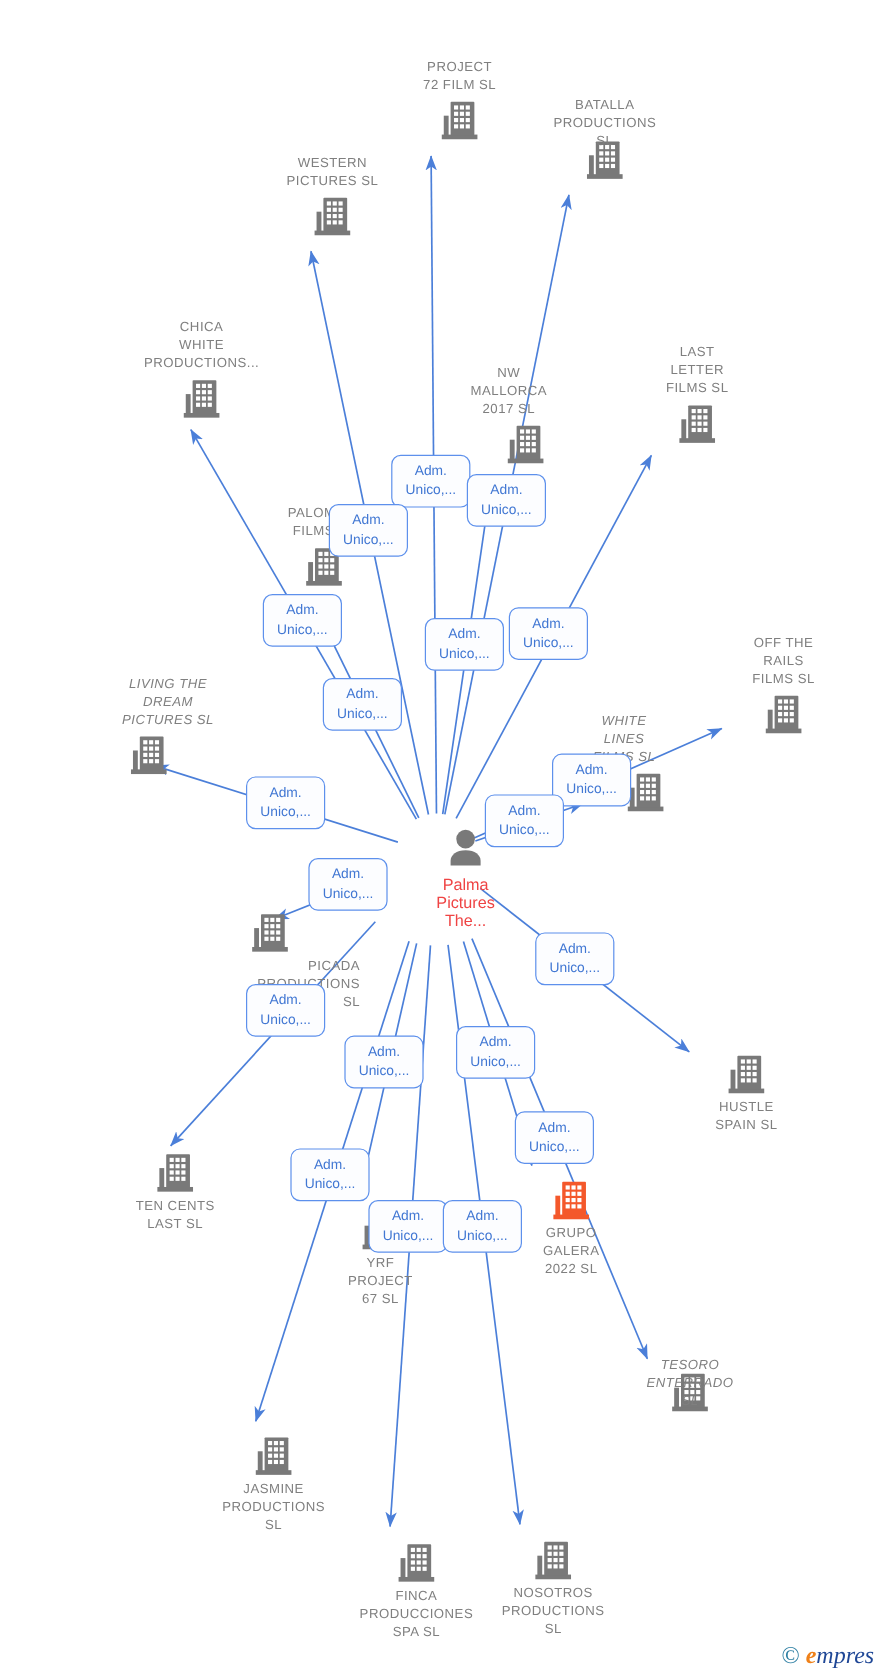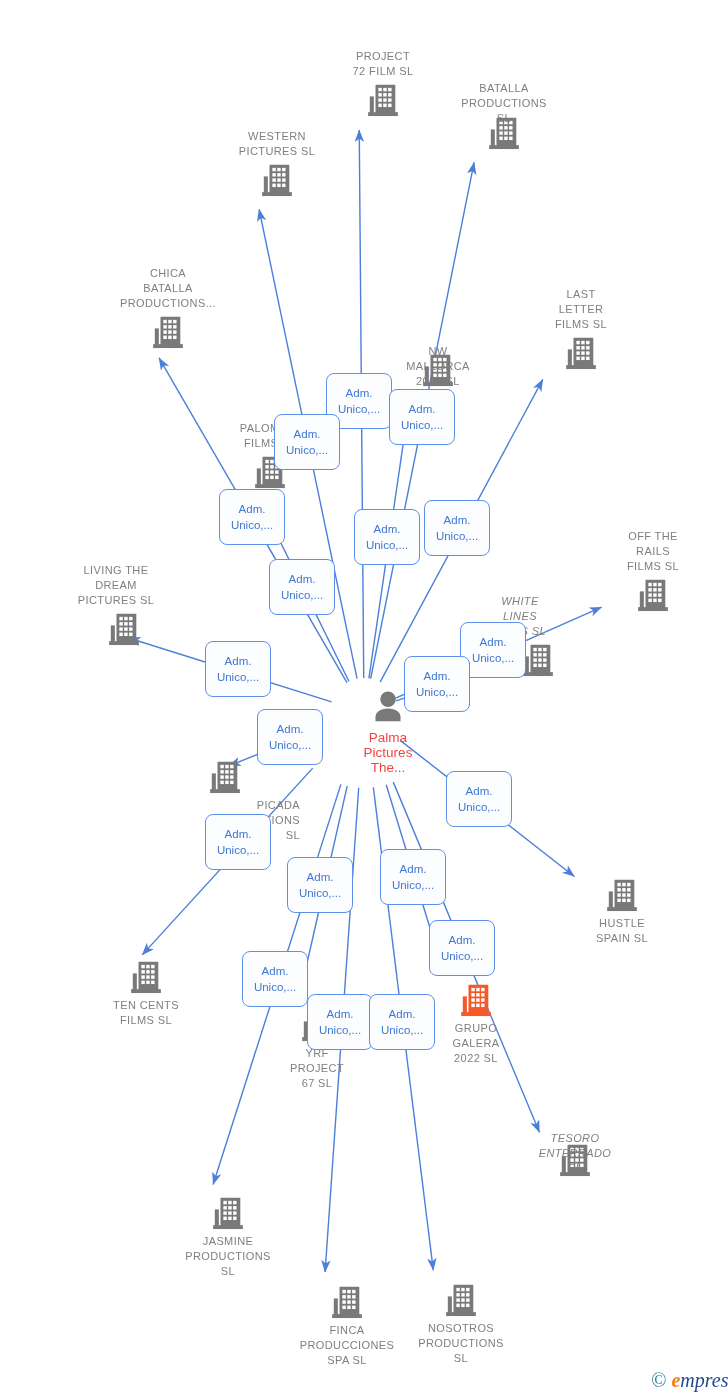--- a/index.html
+++ b/index.html
@@ -15,21 +15,21 @@
     position:absolute;transform:translateX(-50%);width:150px;
     text-align:center;font-size:11px;line-height:15px;letter-spacing:.4px;
     color:#7f7f7f;white-space:pre-line;z-index:2;
   }
   .node-label.above{transform:translate(-50%,-100%);}
   .person-label{
     position:absolute;transform:translateX(-50%);width:120px;text-align:center;
     font-size:13.5px;line-height:15px;color:#ef4444;white-space:pre-line;z-index:2;
   }
   .edge-box{
-    position:absolute;width:66px;height:56px;box-sizing:border-box;
+    position:absolute;width:66px;height:44px;box-sizing:border-box;
     transform:translate(-50%,-50%);background:#fcfdff;
     border:1.5px solid #5d90ec;border-radius:8px;z-index:3;
     display:flex;flex-direction:column;align-items:center;justify-content:center;
     font-size:11.5px;line-height:16px;color:#4177d3;text-align:center;
     white-space:pre-line;
   }
   #watermark{
     position:absolute;right:8px;bottom:8px;z-index:4;
     font-family:Liberation Serif, serif;font-size:20px;
   }
@@ -144,42 +144,42 @@
             <rect x="12.15" y="7.4" width="2.3" height="2.3" fill="#fff"></rect>
             <rect x="15.4" y="7.4" width="2.3" height="2.3" fill="#fff"></rect>
             <rect x="8.9" y="10.9" width="2.3" height="2.3" fill="#fff"></rect>
             <rect x="12.15" y="10.9" width="2.3" height="2.3" fill="#fff"></rect>
             <rect x="15.4" y="10.9" width="2.3" height="2.3" fill="#fff"></rect>
             <rect x="8.9" y="14.4" width="2.3" height="2.3" fill="#fff"></rect>
             <rect x="12.15" y="14.4" width="2.3" height="2.3" fill="#fff"></rect>
             <rect x="15.4" y="14.4" width="2.3" height="2.3" fill="#fff"></rect>
 </svg></span>
         <div class="node-label above" style="left: 144px; top: 311px;">CHICA
-BATALLA
+WHITE
 PRODUCTIONS...</div>
       </div>
       <div class="node">
         <span class="node-icon" style="left: 396px; top: 352px;"><svg viewBox="0 0 24 24" width="36" height="36">
   <rect x="2.1" y="20.1" width="19.8" height="2.6" fill="#797979"></rect>
   <rect x="3.2" y="9.6" width="2.7" height="11" fill="#797979"></rect>
   <rect x="7" y="1.9" width="13.2" height="18.7" rx="0.5" fill="#797979"></rect>
   <rect x="8.9" y="3.9" width="2.3" height="2.3" fill="#fff"></rect>
             <rect x="12.15" y="3.9" width="2.3" height="2.3" fill="#fff"></rect>
             <rect x="15.4" y="3.9" width="2.3" height="2.3" fill="#fff"></rect>
             <rect x="8.9" y="7.4" width="2.3" height="2.3" fill="#fff"></rect>
             <rect x="12.15" y="7.4" width="2.3" height="2.3" fill="#fff"></rect>
             <rect x="15.4" y="7.4" width="2.3" height="2.3" fill="#fff"></rect>
             <rect x="8.9" y="10.9" width="2.3" height="2.3" fill="#fff"></rect>
             <rect x="12.15" y="10.9" width="2.3" height="2.3" fill="#fff"></rect>
             <rect x="15.4" y="10.9" width="2.3" height="2.3" fill="#fff"></rect>
             <rect x="8.9" y="14.4" width="2.3" height="2.3" fill="#fff"></rect>
             <rect x="12.15" y="14.4" width="2.3" height="2.3" fill="#fff"></rect>
             <rect x="15.4" y="14.4" width="2.3" height="2.3" fill="#fff"></rect>
 </svg></span>
-        <div class="node-label above" style="left: 414px; top: 349px; margin-top: 40px;">NW
+        <div class="node-label above" style="left: 400px; top: 349px;">NW
 MALLORCA
 2017  SL</div>
       </div>
       <div class="node">
         <span class="node-icon" style="left: 539px; top: 335px;"><svg viewBox="0 0 24 24" width="36" height="36">
   <rect x="2.1" y="20.1" width="19.8" height="2.6" fill="#797979"></rect>
   <rect x="3.2" y="9.6" width="2.7" height="11" fill="#797979"></rect>
   <rect x="7" y="1.9" width="13.2" height="18.7" rx="0.5" fill="#797979"></rect>
   <rect x="8.9" y="3.9" width="2.3" height="2.3" fill="#fff"></rect>
             <rect x="12.15" y="3.9" width="2.3" height="2.3" fill="#fff"></rect>
@@ -230,21 +230,21 @@
             <rect x="8.9" y="7.4" width="2.3" height="2.3" fill="#fff"></rect>
             <rect x="12.15" y="7.4" width="2.3" height="2.3" fill="#fff"></rect>
             <rect x="15.4" y="7.4" width="2.3" height="2.3" fill="#fff"></rect>
             <rect x="8.9" y="10.9" width="2.3" height="2.3" fill="#fff"></rect>
             <rect x="12.15" y="10.9" width="2.3" height="2.3" fill="#fff"></rect>
             <rect x="15.4" y="10.9" width="2.3" height="2.3" fill="#fff"></rect>
             <rect x="8.9" y="14.4" width="2.3" height="2.3" fill="#fff"></rect>
             <rect x="12.15" y="14.4" width="2.3" height="2.3" fill="#fff"></rect>
             <rect x="15.4" y="14.4" width="2.3" height="2.3" fill="#fff"></rect>
 </svg></span>
-        <div class="node-label above" style="left: 92px; top: 608px;">LIVING THE
+        <div class="node-label above" style="left: 116px; top: 608px; font-style: italic;">LIVING THE
 DREAM
 PICTURES  SL</div>
       </div>
       <div class="node">
         <span class="node-icon" style="left: 611px; top: 577px;"><svg viewBox="0 0 24 24" width="36" height="36">
   <rect x="2.1" y="20.1" width="19.8" height="2.6" fill="#797979"></rect>
   <rect x="3.2" y="9.6" width="2.7" height="11" fill="#797979"></rect>
   <rect x="7" y="1.9" width="13.2" height="18.7" rx="0.5" fill="#797979"></rect>
   <rect x="8.9" y="3.9" width="2.3" height="2.3" fill="#fff"></rect>
             <rect x="12.15" y="3.9" width="2.3" height="2.3" fill="#fff"></rect>
@@ -340,21 +340,21 @@
             <rect x="12.15" y="7.4" width="2.3" height="2.3" fill="#fff"></rect>
             <rect x="15.4" y="7.4" width="2.3" height="2.3" fill="#fff"></rect>
             <rect x="8.9" y="10.9" width="2.3" height="2.3" fill="#fff"></rect>
             <rect x="12.15" y="10.9" width="2.3" height="2.3" fill="#fff"></rect>
             <rect x="15.4" y="10.9" width="2.3" height="2.3" fill="#fff"></rect>
             <rect x="8.9" y="14.4" width="2.3" height="2.3" fill="#fff"></rect>
             <rect x="12.15" y="14.4" width="2.3" height="2.3" fill="#fff"></rect>
             <rect x="15.4" y="14.4" width="2.3" height="2.3" fill="#fff"></rect>
 </svg></span>
         <div class="node-label" style="left: 122px; top: 998px;">TEN CENTS
-FILMS  SL</div>
+LAST  SL</div>
       </div>
       <div class="node">
         <span class="node-icon" style="left: 275px; top: 1007px;"><svg viewBox="0 0 24 24" width="36" height="36">
   <rect x="2.1" y="20.1" width="19.8" height="2.6" fill="#797979"></rect>
   <rect x="3.2" y="9.6" width="2.7" height="11" fill="#797979"></rect>
   <rect x="7" y="1.9" width="13.2" height="18.7" rx="0.5" fill="#797979"></rect>
   <rect x="8.9" y="3.9" width="2.3" height="2.3" fill="#fff"></rect>
             <rect x="12.15" y="3.9" width="2.3" height="2.3" fill="#fff"></rect>
             <rect x="15.4" y="3.9" width="2.3" height="2.3" fill="#fff"></rect>
             <rect x="8.9" y="7.4" width="2.3" height="2.3" fill="#fff"></rect>

